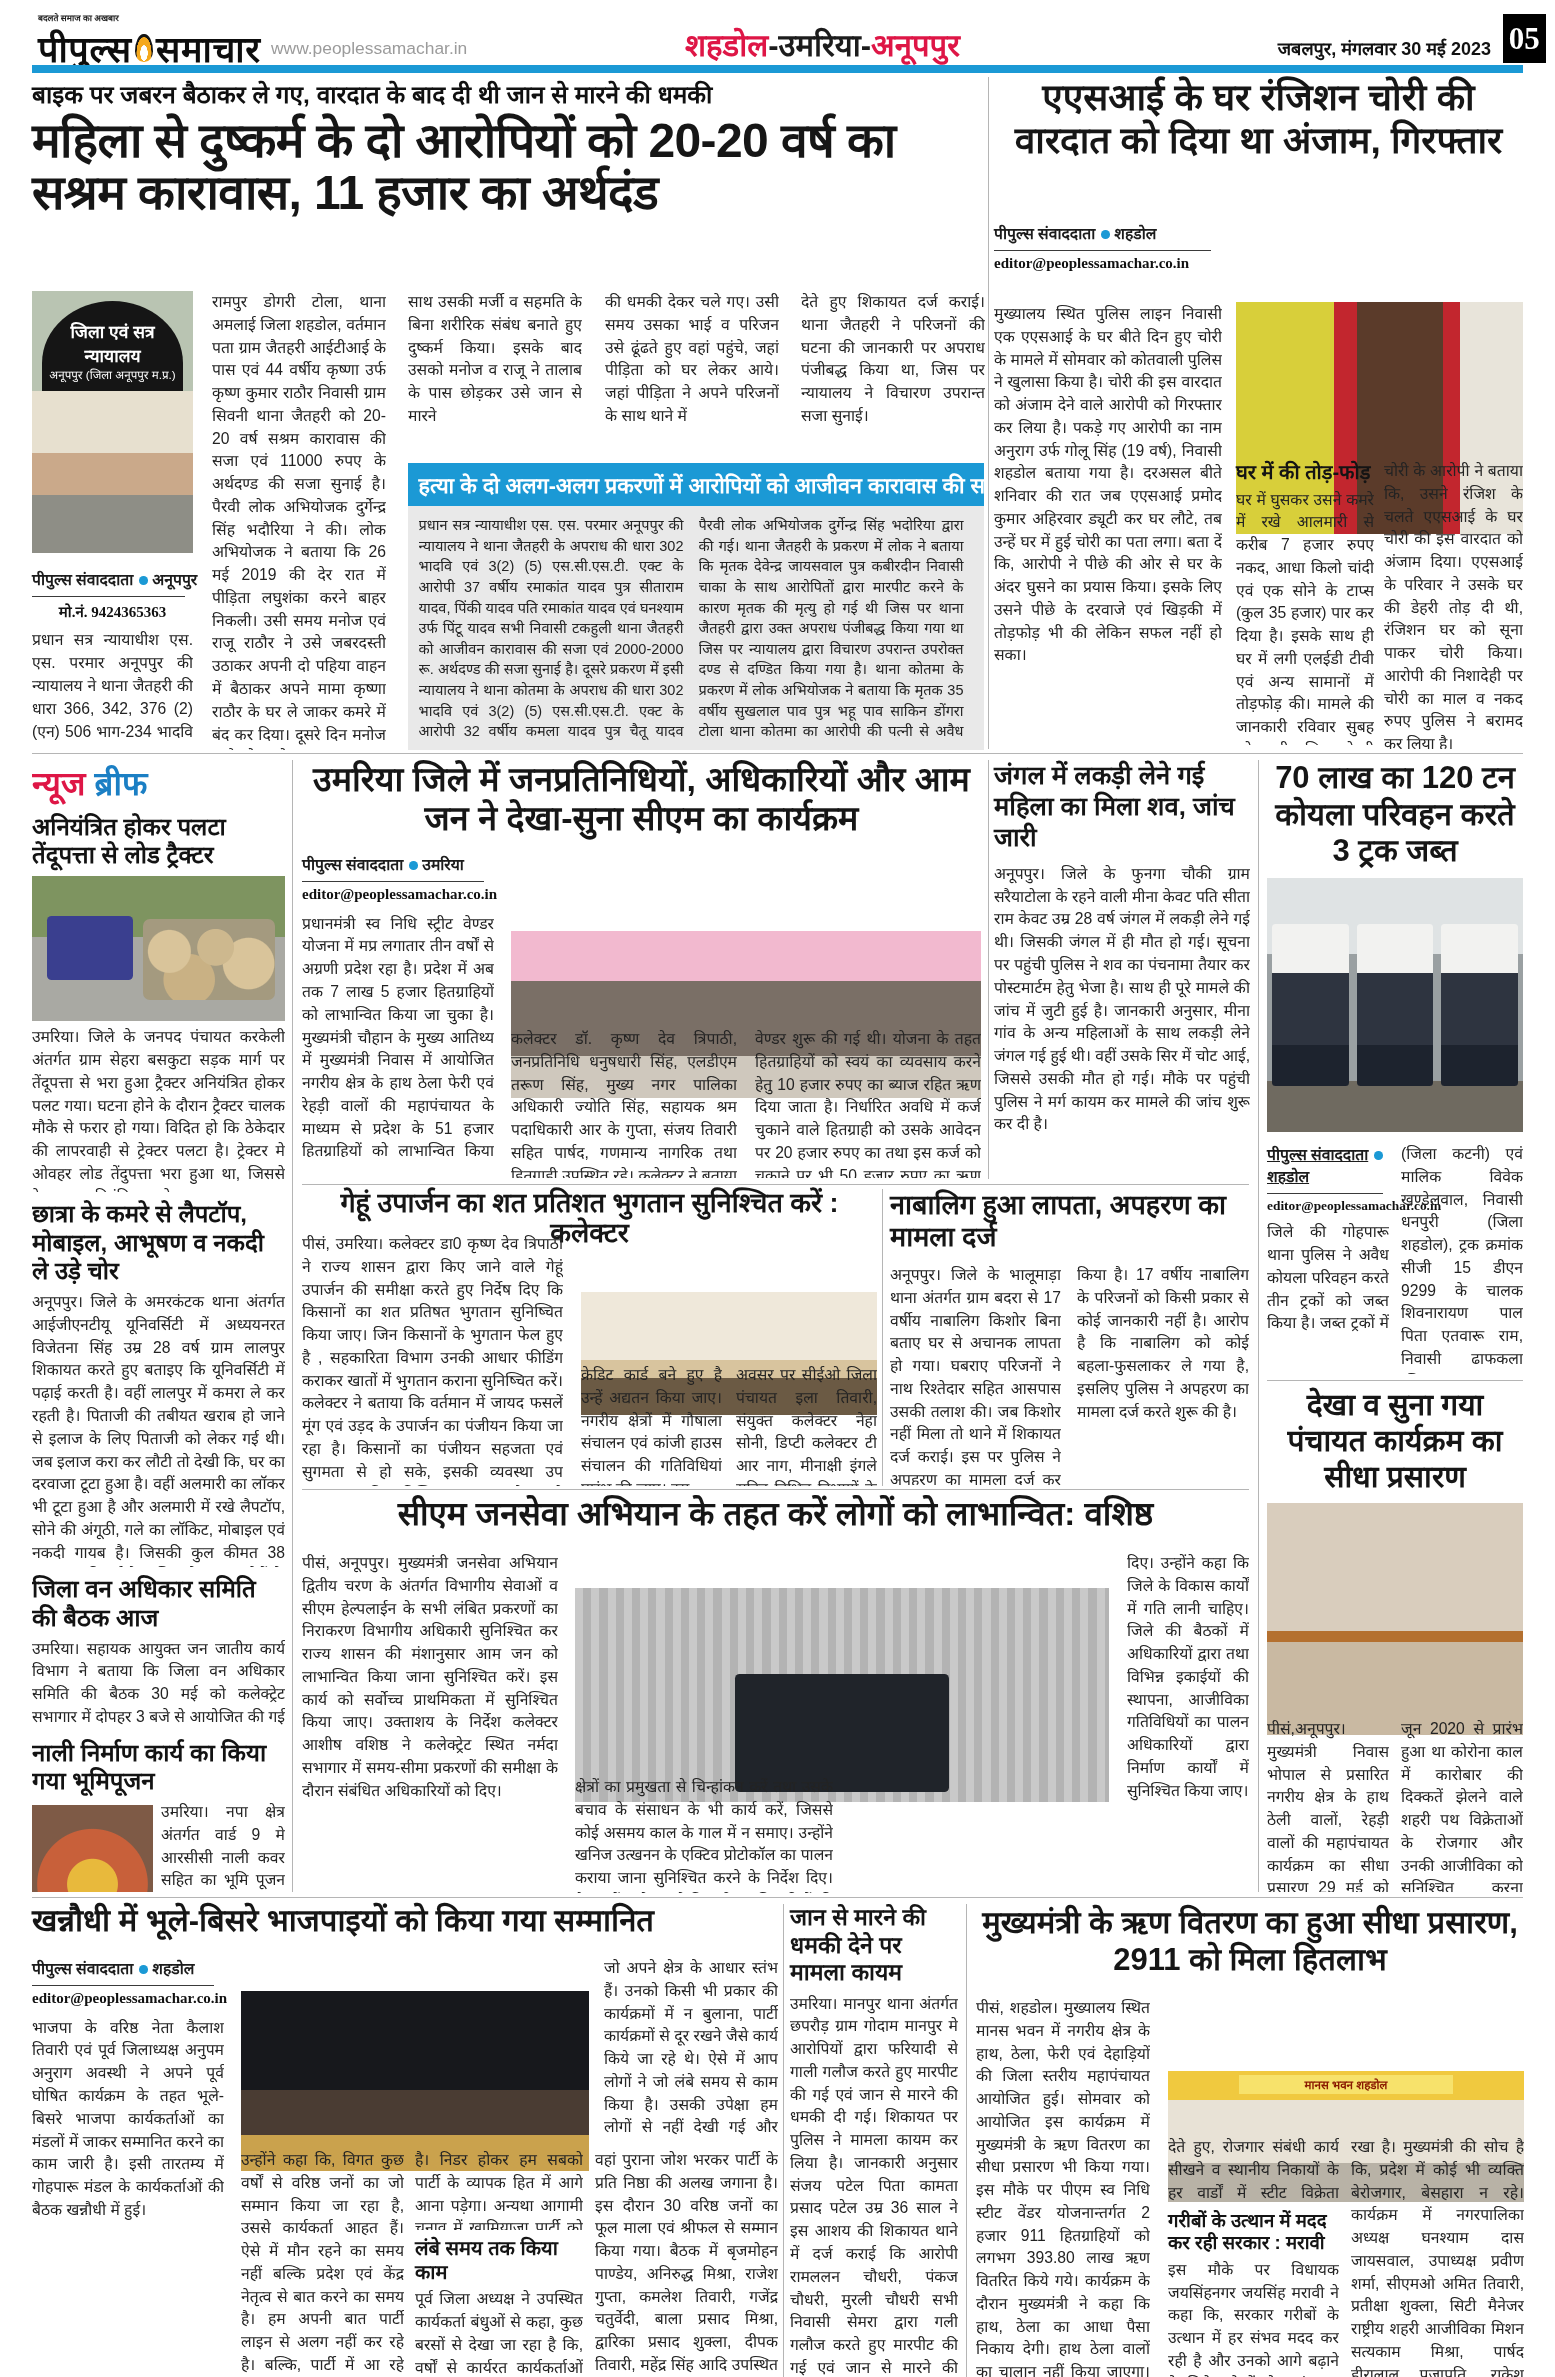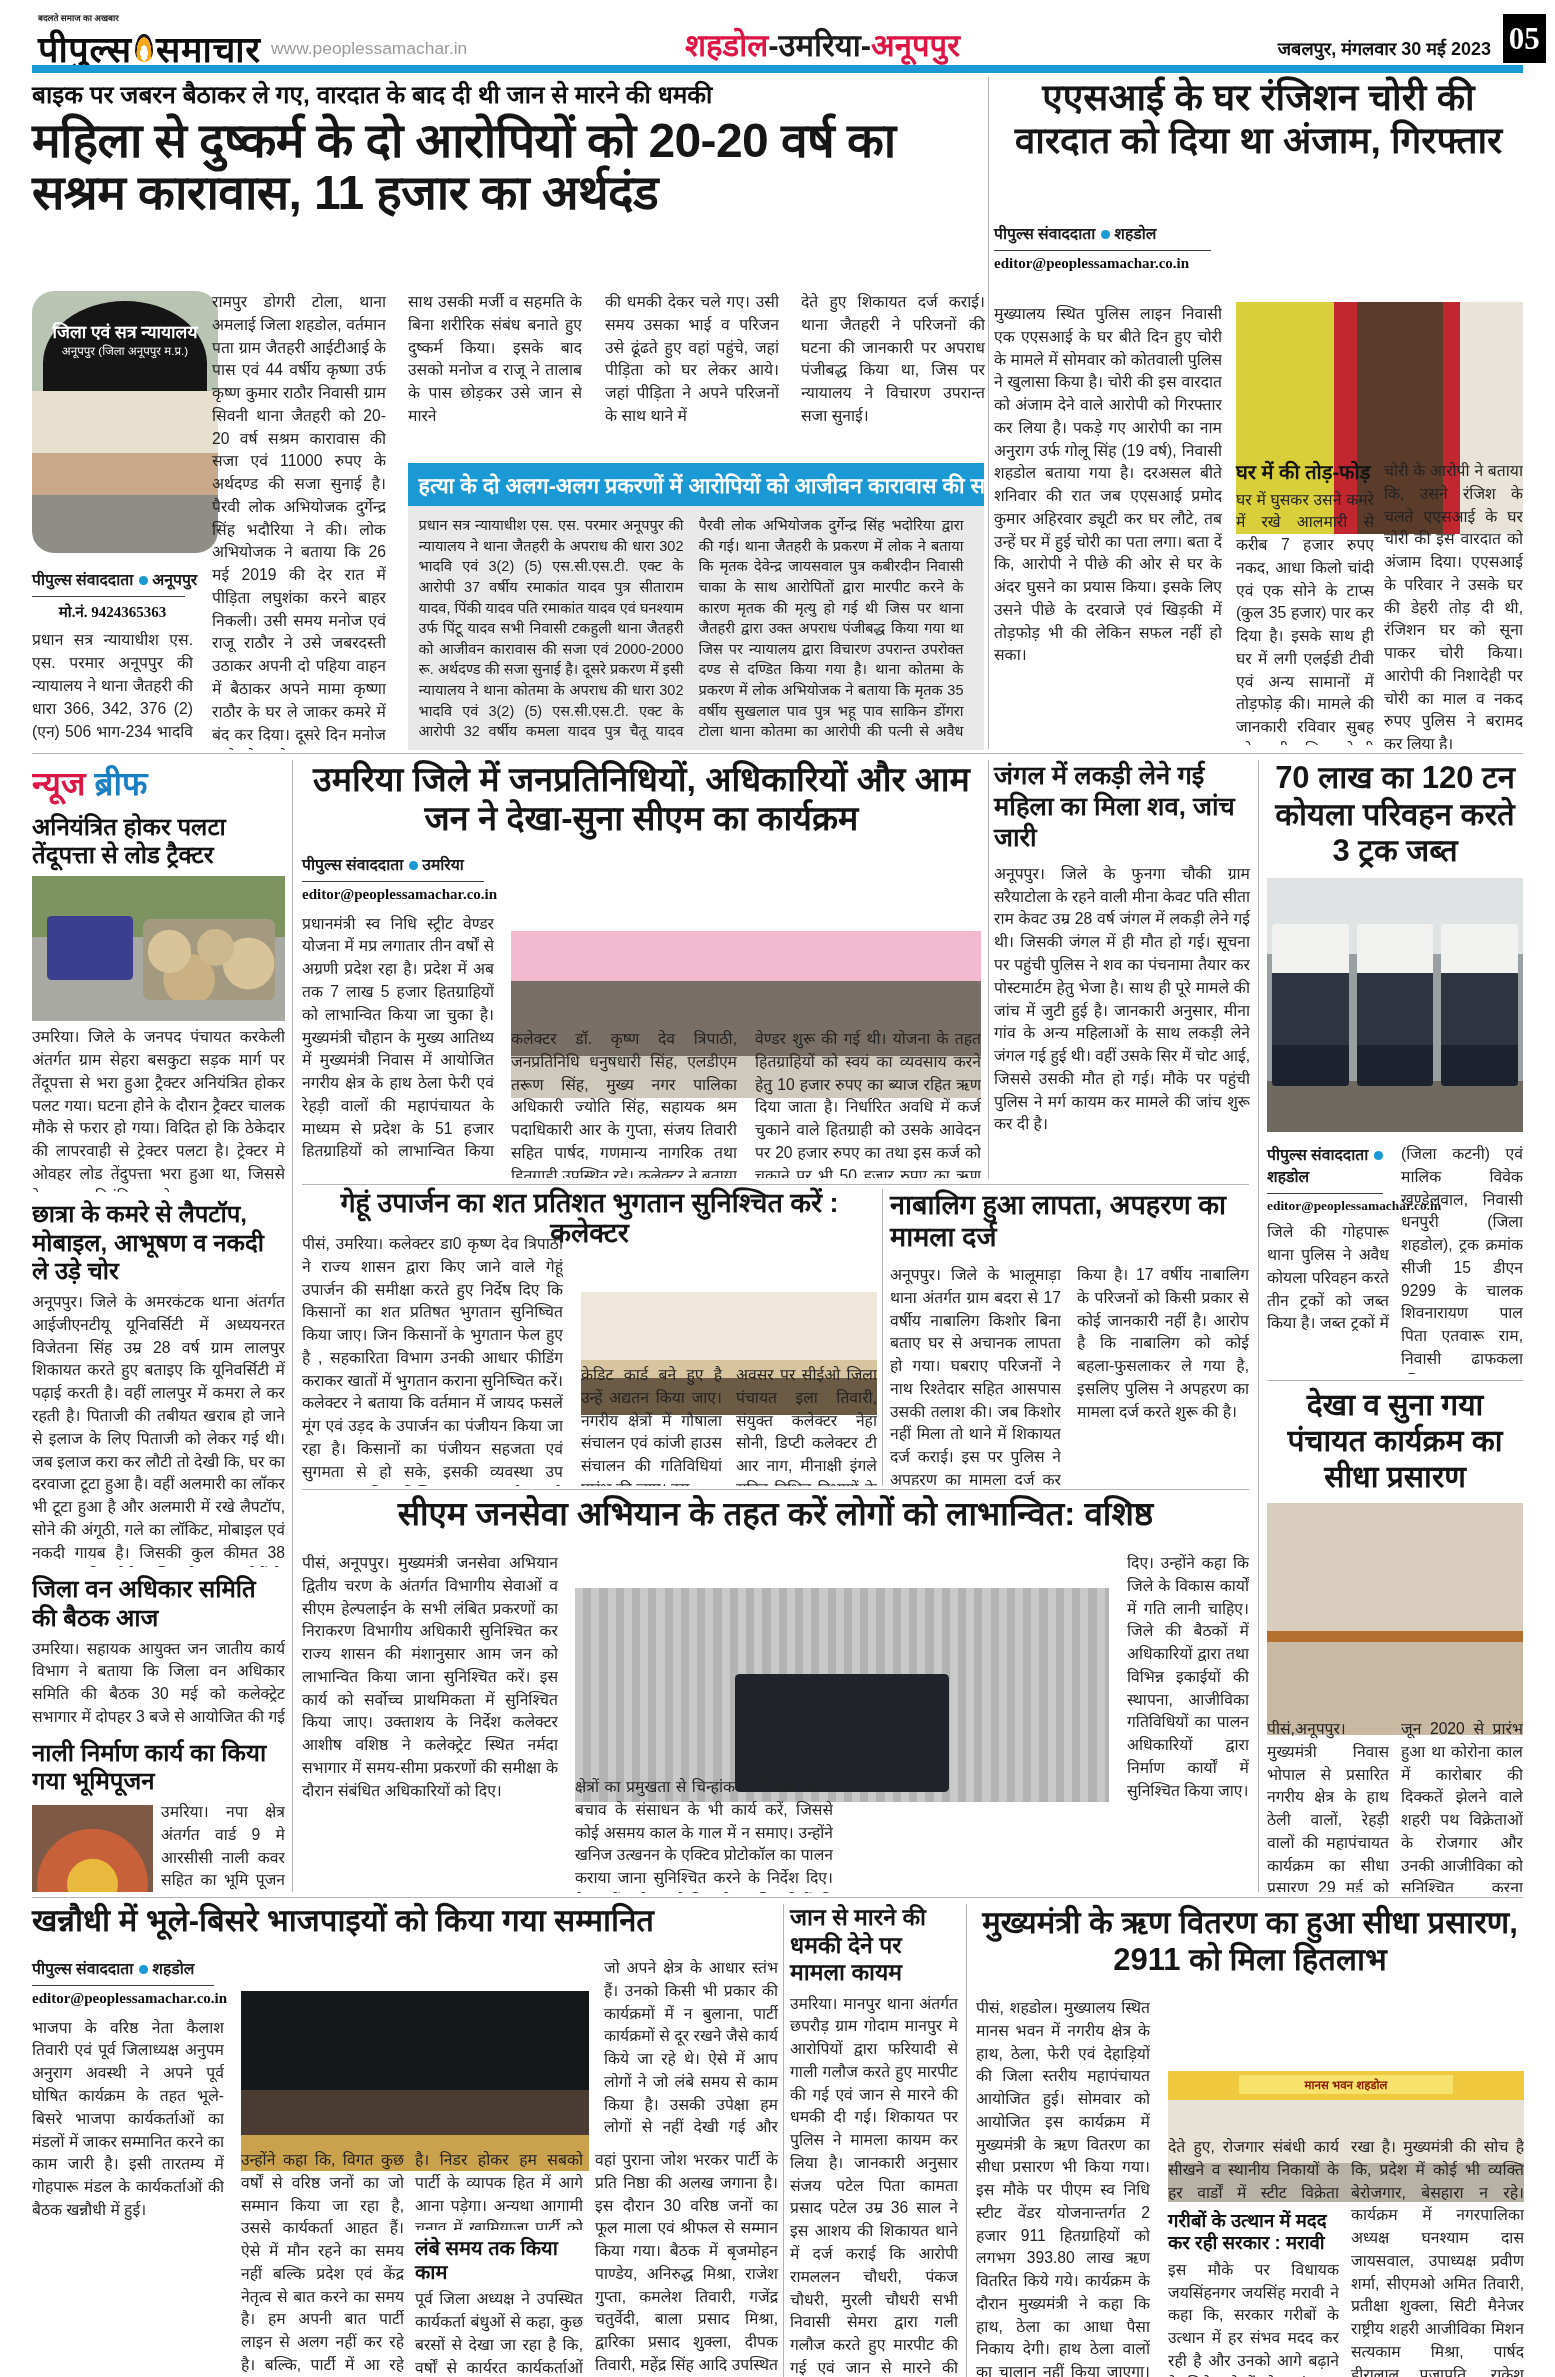--- a/index.html
+++ b/index.html
@@ -80,21 +80,21 @@
   </div>
   <div class="abs dateline" style="right:64px;top:36px;">जबलपुर, मंगलवार 30 मई 2023</div>
   <div class="abs pagebox" style="right:9.3px;top:14px;width:43px;height:49px;">05</div>
   <div class="abs bluebar" style="left:32px;top:65px;width:1491px;height:7.5px;"></div>
 
   <div class="abs" style="left:32px;top:77px;width:952px;height:672px;">
     <div class="kicker">बाइक पर जबरन बैठाकर ले गए, वारदात के बाद दी थी जान से मारने की धमकी</div>
     <div class="hl" style="font-size:48px;margin-top:4.6px;letter-spacing:-0.6px;">महिला से दुष्कर्म के दो आरोपियों को 20-20 वर्ष का सश्रम कारावास, 11 हजार का अर्थदंड</div>
     <div class="abs" style="left:0;top:214px;width:952px;height:459px;">
       <div class="abs" style="left:0;top:0;width:161px;height:459px;">
-        <div class="photo ph-court" style="width:186px;height:262px;border-radius:22px;">
+        <div class="photo ph-court" style="width:161px;height:262px;">
           <div class="board">
             <div class="b1">जिला एवं सत्र न्यायालय</div>
             <div class="b2">अनूपपुर (जिला अनूपपुर म.प्र.)</div>
           </div>
         </div>
         <div class="byline" style="margin-top:15px;"><span>पीपुल्स संवाददाता</span><span class="dot"></span><span>अनूपपुर</span></div>
         <div class="brule"></div>
         <div class="email" style="text-align:center;">मो.नं. 9424365363</div>
         <div class="body-text" style="height:116px;margin-top:8.1px;">प्रधान सत्र न्यायाधीश एस. एस. परमार अनूपपुर की न्यायालय ने थाना जैतहरी की धारा 366, 342, 376 (2) (एन) 506 भाग-234 भादवि के आरोपियों 34 वर्षीय मनोज राठोर निवासी ग्राम बंजारी टोला जैतहरी 33 वर्षीय, राजू राठौर निवासी ग्राम</div>
       </div>
@@ -198,21 +198,21 @@
 
   <div class="vr" style="left:1258px;top:760px;height:1132px;"></div>
   <div class="abs" style="left:1267px;top:760px;width:256px;height:614px;">
     <div class="hl" style="font-size:31px;text-align:center;line-height:1.18;">70 लाख का 120 टन कोयला परिवहन करते 3 ट्रक जब्त</div>
     <div class="photo ph-trucks" style="width:256px;height:254px;margin-top:8.1px;">
       <div class="t" style="left:2%;"></div>
       <div class="t" style="left:35%;"></div>
       <div class="t" style="left:68%;"></div>
     </div>
     <div class="abs" style="left:0;top:383px;width:122px;height:231px;">
-      <div class="byline" style="white-space:normal;"><span>पीपुल्स संवाददाता</span><span class="dot"></span><span>शहडोल</span></div>
+      <div class="byline" style="white-space:normal;text-decoration:underline;"><span>पीपुल्स संवाददाता</span><span class="dot"></span><span>शहडोल</span></div>
       <div class="brule"></div>
       <div class="email" style="font-size:13.4px;">editor@peoplessamachar.co.in</div>
       <div class="body-text" style="height:116px;margin-top:7px;">जिले की गोहपारू थाना पुलिस ने अवैध कोयला परिवहन करते तीन ट्रकों को जब्त किया है। जब्त ट्रकों में करीब 120 टन कोयला लदा है, जिसकी कीमत करीब 70 लाख रुपए बताई गई है। रविवार देर शाम मुखबिर की सूचना पर पुलिस ने फोरेस्ट बैरियर के पास इस कार्रवाई को अंजाम दिया। ट्रकों के चालकों व मालिकों पर धारा 379, 414 भादवि. एवं 21/4 खनिज अधिनियम के तहत प्रकरण दर्ज कर जांच शुरू की गई। ट्रक क्रमांक एमपी 18 एन 7988 के चालक अमर सिंह गोंड़, निवासी बांकी</div>
     </div>
     <div class="abs body-text" style="left:134px;top:383px;width:122px;height:231px;">(जिला कटनी) एवं मालिक विवेक खण्डेलवाल, निवासी धनपुरी (जिला शहडोल), ट्रक क्रमांक सीजी 15 डीएन 9299 के चालक शिवनारायण पाल पिता एतवारू राम, निवासी ढाफकला (जिला पलामू, झारखंड) व मालिक सुधीर सोनी, ट्रक क्रमांक सीजी 15 डीकी 8499 के चालक विनय पासवान पिता उदेश्वर पासवान, निवासी रेवाड़ी (जिला औरंगाबाद, बिहार) एवं मालिक सकील अहमद, निवासी अम्बिकापुर (छग) के विरूद्ध मामला दर्ज कर कार्रवाई की जा रही है।</div>
   </div>
 
   <div class="hr" style="left:1267px;top:1380px;width:256px;"></div>
   <div class="abs" style="left:1267px;top:1387px;width:256px;height:505px;">
     <div class="hl" style="font-size:30px;text-align:center;line-height:1.2;">देखा व सुना गया पंचायत कार्यक्रम का सीधा प्रसारण</div>

